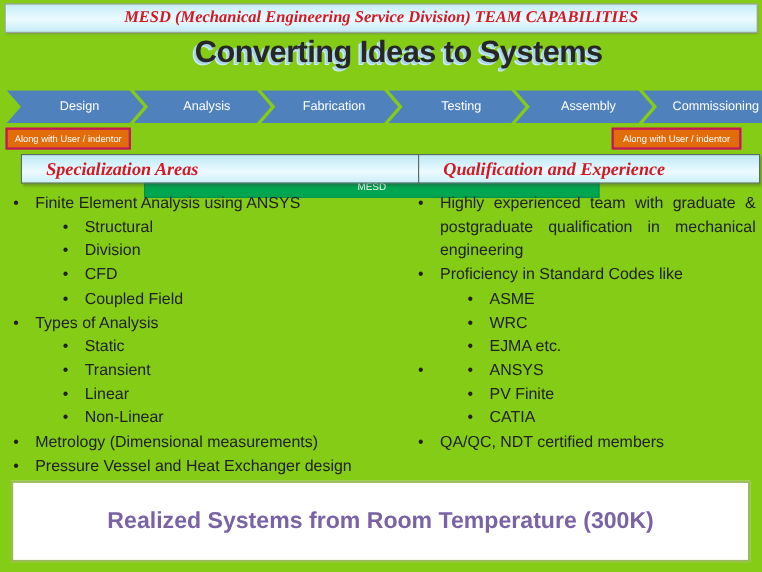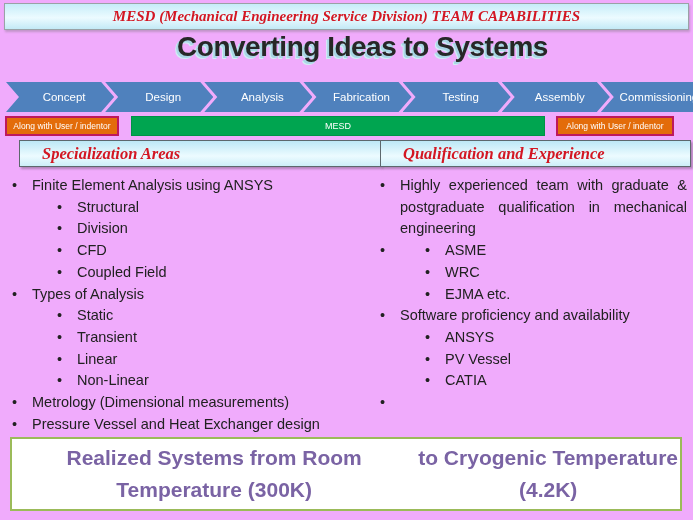--- a/index.html
+++ b/index.html
@@ -1,17 +1,17 @@
 <!DOCTYPE html>
 <html><head>
 <meta charset="utf-8">
 <style>
   html,body{margin:0;padding:0;background:#e9e9e9;}
   .slide{
-    position:relative;width:693px;height:520px;background:#f0abfc;
+    position:relative;width:693px;height:520px;background:#84cc16;
     overflow:hidden;font-family:"Liberation Sans",sans-serif;
   }
   
   .banner{
     position:absolute;left:4px;right:4px;top:3px;height:25px;
     background:linear-gradient(180deg,#c6edf9 0%,#ecfbff 55%,#c3eaf6 100%);
     border:1px solid #9aa2a6;box-shadow:1px 2px 2px rgba(110,110,110,.35);
     display:flex;align-items:center;justify-content:center;
     font-family:"Liberation Serif",serif;font-style:italic;font-weight:bold;
     font-size:15px;color:#d31723;white-space:nowrap;
@@ -36,21 +36,21 @@
   }
   
   .obar{
     position:absolute;top:116px;height:20px;box-sizing:border-box;
     display:flex;align-items:center;justify-content:center;
     color:#fff;white-space:nowrap;
   }
   .obar.orange{background:#e36c0a;border:2px solid #be185d;font-size:8.5px;}
   .obar.green{background:#00a550;border:1px solid #009247;font-size:9px;}
   .obar.o-left{left:5px;width:114px;}
-  .obar.g-mid{left:131px;width:414px;}
+  .obar.g-mid{left:131px;width:414px;margin-top:44px;}
   .obar.o-right{left:556px;width:118px;}
   
   .sec-head{
     position:absolute;top:140px;height:27px;box-sizing:border-box;
     background:linear-gradient(180deg,#bde8f6 0%,#ecfbff 60%,#cdeef8 100%);
     border:1px solid #5d686d;box-shadow:2px 2px 2px rgba(60,60,60,.35);
     display:flex;align-items:center;padding-left:22px;
     font-family:"Liberation Serif",serif;font-style:italic;font-weight:bold;
     font-size:16.5px;color:#d31723;white-space:nowrap;
   }
@@ -80,23 +80,20 @@
 
 <div class="slide">
 
   <div class="banner">
     <span>MESD (Mechanical Engineering Service Division) TEAM CAPABILITIES</span>
   </div>
 
   <div class="main-title">Converting Ideas to Systems</div>
 
   <div class="arrows">
-      <div class="chev">
-        <span>Concept</span>
-      </div>
       <div class="chev">
         <span>Design</span>
       </div>
       <div class="chev">
         <span>Analysis</span>
       </div>
       <div class="chev">
         <span>Fabrication</span>
       </div>
       <div class="chev">
@@ -139,29 +136,28 @@
       <div class="li l2"><span class="b">•</span><span class="t">Linear</span></div>
       <div class="li l2"><span class="b">•</span><span class="t">Non-Linear</span></div>
       <div class="li l1"><span class="b">•</span><span class="t">Metrology (Dimensional measurements)</span></div>
       <div class="li l1"><span class="b">•</span><span class="t">Pressure Vessel and Heat Exchanger design</span></div>
     </div>
   <div class="blist right">
       <div class="li l1 just">
         <span class="b">•</span>
         <span class="t">Highly experienced team with graduate &amp; postgraduate qualification in mechanical engineering</span>
       </div>
-      <div class="li l1"><span class="b">•</span></div>
+      <div class="li l1"><span class="b">•</span><span class="t">Proficiency in Standard Codes like</span></div>
       <div class="li l2"><span class="b">•</span><span class="t">ASME</span></div>
       <div class="li l2"><span class="b">•</span><span class="t">WRC</span></div>
       <div class="li l2"><span class="b">•</span><span class="t">EJMA etc.</span></div>
-      <div class="li l1"><span class="b">•</span><span class="t">Software proficiency and availability</span></div>
+      <div class="li l1"><span class="b">•</span></div>
       <div class="li l2"><span class="b">•</span><span class="t">ANSYS</span></div>
-      <div class="li l2"><span class="b">•</span><span class="t">PV Vessel</span></div>
+      <div class="li l2"><span class="b">•</span><span class="t">PV Finite</span></div>
       <div class="li l2"><span class="b">•</span><span class="t">CATIA</span></div>
-      <div class="li l1"><span class="b">•</span></div>
+      <div class="li l1"><span class="b">•</span><span class="t">QA/QC, NDT certified members</span></div>
     </div>
 
   <div class="footer-box">
     <span>Realized Systems from Room Temperature (300K)</span>
-    <span>to Cryogenic Temperature (4.2K)</span>
   </div>
 
 </div>
 
 </body></html>

